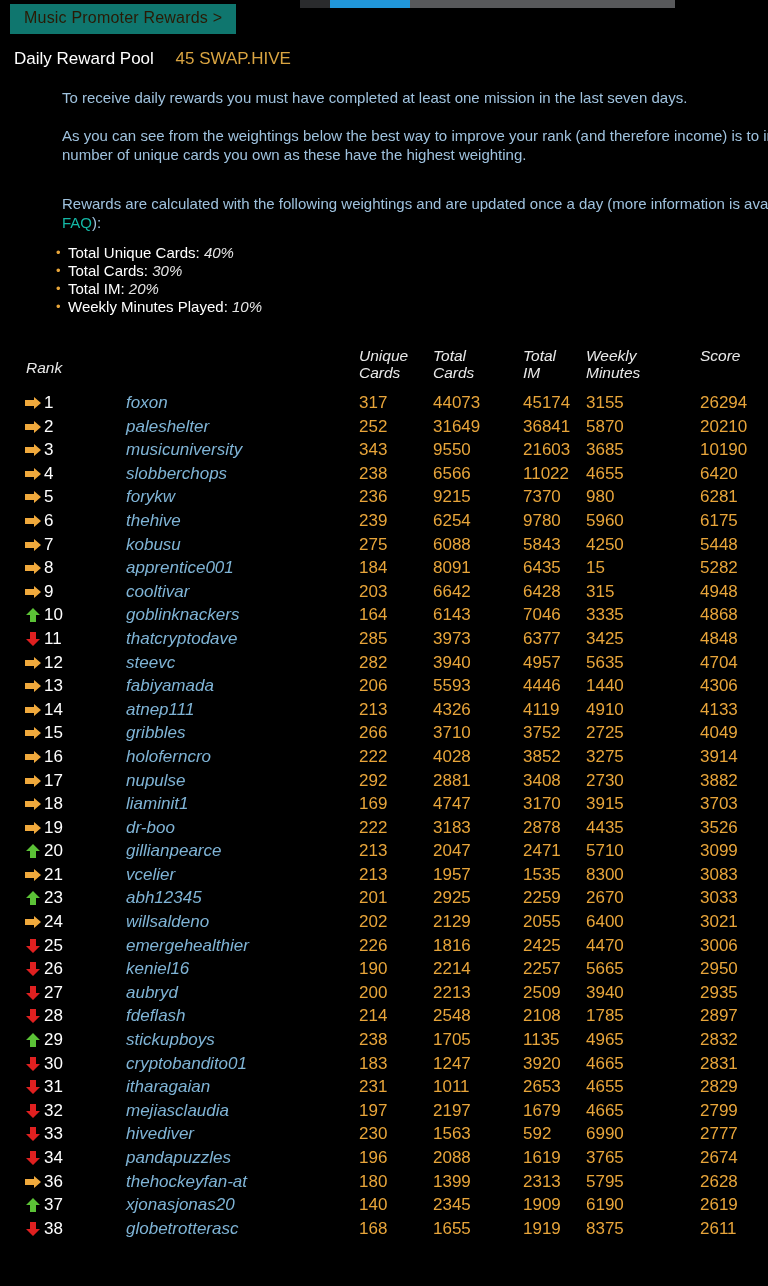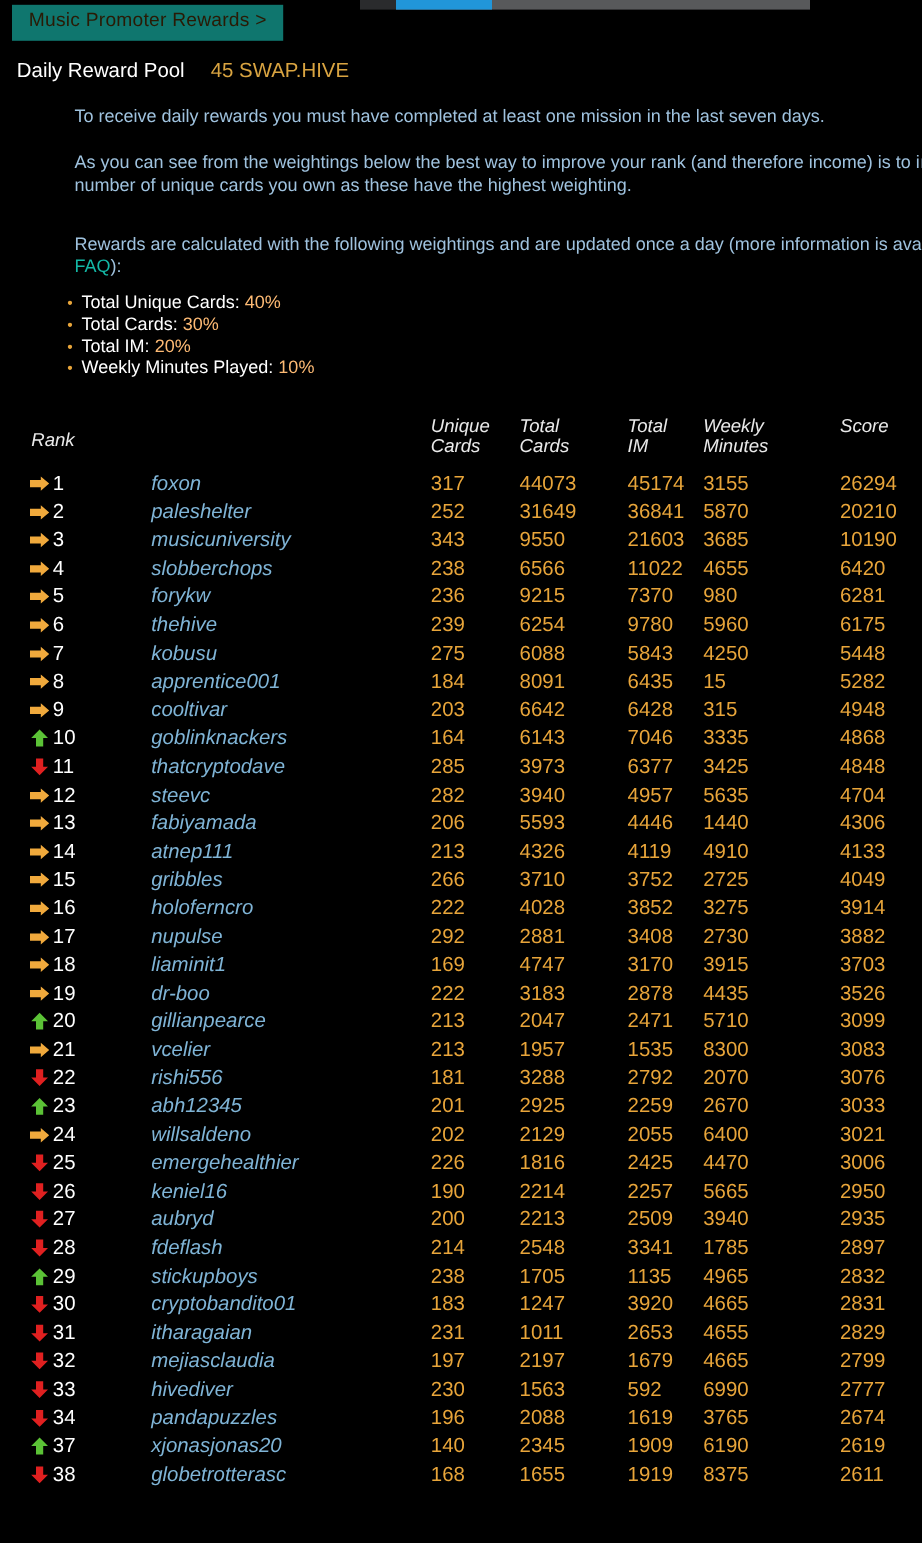--- a/index.html
+++ b/index.html
@@ -39,21 +39,21 @@
   .para.p2 { top: 126px; white-space: normal; width: 820px; }
   .para.p3 { top: 194px; white-space: normal; width: 820px; }
   .para .faq { color: #14b8a6; }
 
   
   .weights { position: absolute; top: 244px; left: 40px; margin: 0; padding: 0 0 0 16px; list-style: none; }
   .weights li { color: #ffffff; font-size: 15px; line-height: 18px; position: relative; padding-left: 12px; }
   .weights li::before {
     content: "•"; position: absolute; left: 0; top: 0; color: #e8a53a; font-size: 13px;
   }
-  .weights .pct { color: #fdba74; }
+  .weights .pct { color: #e5e5e5; font-style: italic; }
 
   
   .table { position: absolute; top: 345px; left: 0; width: 768px; }
   .thead, .trow { position: relative; height: 23.6px; }
   .thead { height: 46px; font-style: italic; }
 
   .c-rank   { position: absolute; left: 26px; }
   .c-num    { position: absolute; left: 44px; }
   .c-user   { position: absolute; left: 126px; }
   .c-uc     { position: absolute; left: 359px; }
@@ -409,34 +409,20 @@
           <span class="c-user user">vcelier</span>
           <span class="c-uc val">213</span>
           <span class="c-tc val">1957</span>
           <span class="c-im val">1535</span>
           <span class="c-wm val">8300</span>
           <span class="c-sc val">3083</span>
         </div>
         <div class="trow">
           <span class="arrow">
             <svg width="18" height="16" viewBox="0 0 18 16">
-              <polygon points="9,15 2,8 6,8 6,1 12,1 12,8 16,8" fill="#e02020"></polygon>
-            </svg>
-          </span>
-          <span class="c-num num">22</span>
-          <span class="c-user user">rishi556</span>
-          <span class="c-uc val">181</span>
-          <span class="c-tc val">3288</span>
-          <span class="c-im val">2792</span>
-          <span class="c-wm val">2070</span>
-          <span class="c-sc val">3076</span>
-        </div>
-        <div class="trow">
-          <span class="arrow">
-            <svg width="18" height="16" viewBox="0 0 18 16">
               <polygon points="9,1 16,8 12,8 12,15 6,15 6,8 2,8" fill="#5bc236"></polygon>
             </svg>
           </span>
           <span class="c-num num">23</span>
           <span class="c-user user">abh12345</span>
           <span class="c-uc val">201</span>
           <span class="c-tc val">2925</span>
           <span class="c-im val">2259</span>
           <span class="c-wm val">2670</span>
           <span class="c-sc val">3033</span>
@@ -500,21 +486,21 @@
         <div class="trow">
           <span class="arrow">
             <svg width="18" height="16" viewBox="0 0 18 16">
               <polygon points="9,15 2,8 6,8 6,1 12,1 12,8 16,8" fill="#e02020"></polygon>
             </svg>
           </span>
           <span class="c-num num">28</span>
           <span class="c-user user">fdeflash</span>
           <span class="c-uc val">214</span>
           <span class="c-tc val">2548</span>
-          <span class="c-im val">3341</span>
+          <span class="c-im val">2108</span>
           <span class="c-wm val">1785</span>
           <span class="c-sc val">2897</span>
         </div>
         <div class="trow">
           <span class="arrow">
             <svg width="18" height="16" viewBox="0 0 18 16">
               <polygon points="9,1 16,8 12,8 12,15 6,15 6,8 2,8" fill="#5bc236"></polygon>
             </svg>
           </span>
           <span class="c-num num">29</span>
@@ -591,20 +577,34 @@
           <span class="c-user user">pandapuzzles</span>
           <span class="c-uc val">196</span>
           <span class="c-tc val">2088</span>
           <span class="c-im val">1619</span>
           <span class="c-wm val">3765</span>
           <span class="c-sc val">2674</span>
         </div>
         <div class="trow">
           <span class="arrow">
             <svg width="18" height="16" viewBox="0 0 18 16">
+              <polygon points="17,8 10,14 10,11 1,11 1,5 10,5 10,2" fill="#f0a93c"></polygon>
+            </svg>
+          </span>
+          <span class="c-num num">36</span>
+          <span class="c-user user">thehockeyfan-at</span>
+          <span class="c-uc val">180</span>
+          <span class="c-tc val">1399</span>
+          <span class="c-im val">2313</span>
+          <span class="c-wm val">5795</span>
+          <span class="c-sc val">2628</span>
+        </div>
+        <div class="trow">
+          <span class="arrow">
+            <svg width="18" height="16" viewBox="0 0 18 16">
               <polygon points="9,1 16,8 12,8 12,15 6,15 6,8 2,8" fill="#5bc236"></polygon>
             </svg>
           </span>
           <span class="c-num num">37</span>
           <span class="c-user user">xjonasjonas20</span>
           <span class="c-uc val">140</span>
           <span class="c-tc val">2345</span>
           <span class="c-im val">1909</span>
           <span class="c-wm val">6190</span>
           <span class="c-sc val">2619</span>

